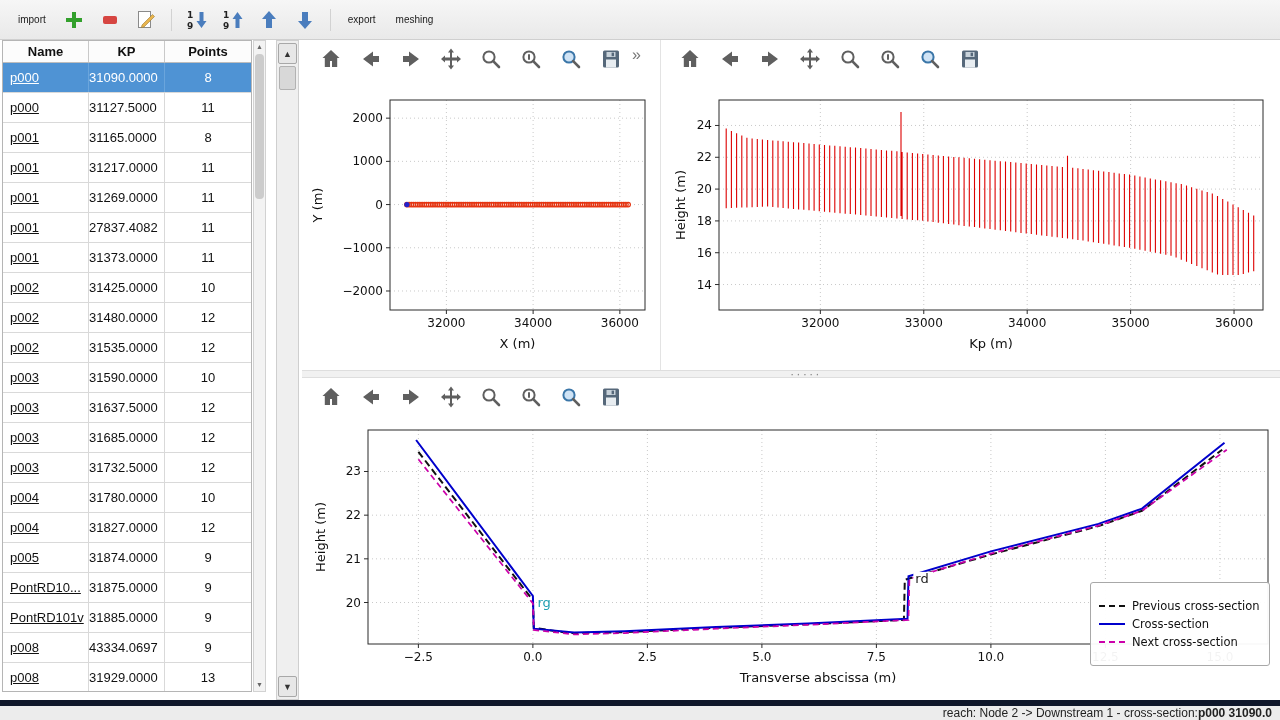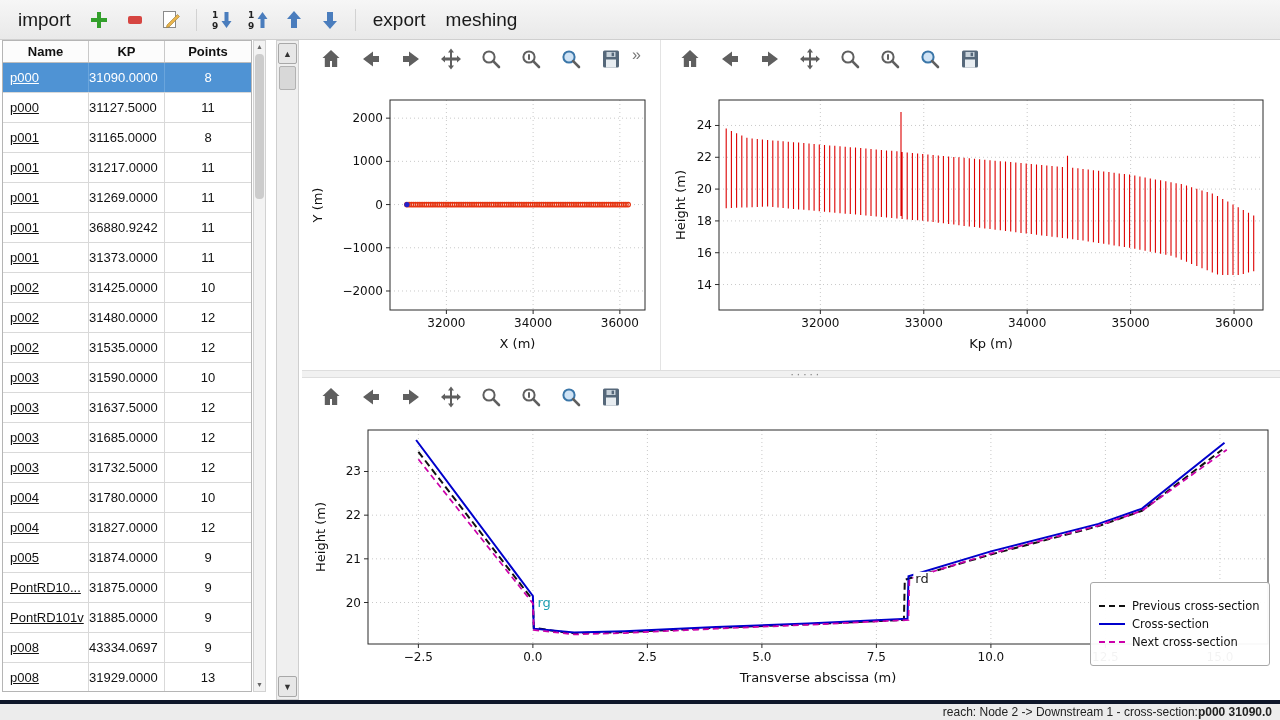--- a/index.html
+++ b/index.html
@@ -4,21 +4,21 @@
 <style>
   *{box-sizing:border-box;margin:0;padding:0;}
   html,body{width:1280px;height:720px;}
   body{font-family:"Liberation Sans",sans-serif;background:#fff;overflow:hidden;}
   .app{position:relative;width:1280px;height:720px;background:#fff;overflow:hidden;}
 
   
   .app-toolbar{position:absolute;left:0;top:0;width:1280px;height:40px;
     background:linear-gradient(#f6f6f6,#e9e9e9);border-bottom:1px solid #cfcfcf;
     display:flex;align-items:center;gap:8px;padding:0 12px;}
-  .tb-label{font-size:19px;color:#1a1a1a;padding:4px 6px;border-radius:3px;cursor:default;}
+  .tb-label{font-size:10px;color:#1a1a1a;padding:4px 6px;border-radius:3px;cursor:default;}
   .tb-btn{width:28px;height:28px;display:flex;align-items:center;justify-content:center;border-radius:3px;}
   .icon24{width:24px;height:24px;display:block;}
   .tb-sep{width:1px;height:22px;background:#d2d2d2;margin:0 3px;}
 
   
   .left-panel{position:absolute;left:0;top:40px;width:345px;height:660px;background:#fff;border-right:1px solid #c9c9c9;}
   .tablewrap{position:absolute;left:2px;top:0;width:250px;height:652px;border:1px solid #b5b5b5;background:#fff;overflow:hidden;}
   .thead{display:grid;grid-template-columns:86px 76px 86px;height:22px;background:#fcfcfc;border-bottom:1px solid #bdbdbd;}
   .th{font-size:13px;font-weight:bold;color:#111;text-align:center;line-height:21px;border-right:1px solid #c9c9c9;overflow:hidden;}
   .th:last-child{border-right:none;}
@@ -57,21 +57,21 @@
 
   
   .chartwrap{position:relative;width:978px;height:284px;}
   .legend{position:absolute;left:788px;top:166px;width:180px;background:rgba(255,255,255,0.95);
     border:1px solid #a8a8a8;border-radius:3px;padding:16px 8px;display:flex;flex-direction:column;gap:4px;}
   .lg-row{display:flex;align-items:center;gap:7px;height:14px;}
   .lg-sample{width:26px;height:0;}
   .lg-label{font-size:11.5px;color:#111;font-family:"DejaVu Sans","Liberation Sans",sans-serif;}
 
   
-  .status-bar{position:absolute;left:0;top:700px;width:1280px;height:20px;background:#ececec;border-top:4px solid #0f172a;
+  .status-bar{position:absolute;left:0;top:700px;width:1280px;height:20px;background:#ececec;border-top:6px solid #0f172a;
     display:flex;align-items:center;justify-content:flex-end;padding-right:8px;font-size:12px;color:#222;}
   .status-bold{font-weight:bold;}
 </style>
 </head>
 <body>
 
 <svg width="0" height="0" style="position:absolute" aria-hidden="true">
   <defs>
     <symbol id="sym-home" viewBox="0 0 24 24">
         <path d="M12 3 3.5 11h2.3v9h5.2v-6h2v6h5.2v-9h2.3z" fill="#5f5f5f"></path>
@@ -206,21 +206,21 @@
             <div class="td c1">31217.0000</div>
             <div class="td c2">11</div>
           </div>
           <div class="trow">
             <div class="td c0">p001</div>
             <div class="td c1">31269.0000</div>
             <div class="td c2">11</div>
           </div>
           <div class="trow">
             <div class="td c0">p001</div>
-            <div class="td c1">36880.9242</div>
+            <div class="td c1">27837.4082</div>
             <div class="td c2">11</div>
           </div>
           <div class="trow">
             <div class="td c0">p001</div>
             <div class="td c1">31373.0000</div>
             <div class="td c2">11</div>
           </div>
           <div class="trow">
             <div class="td c0">p002</div>
             <div class="td c1">31425.0000</div>

